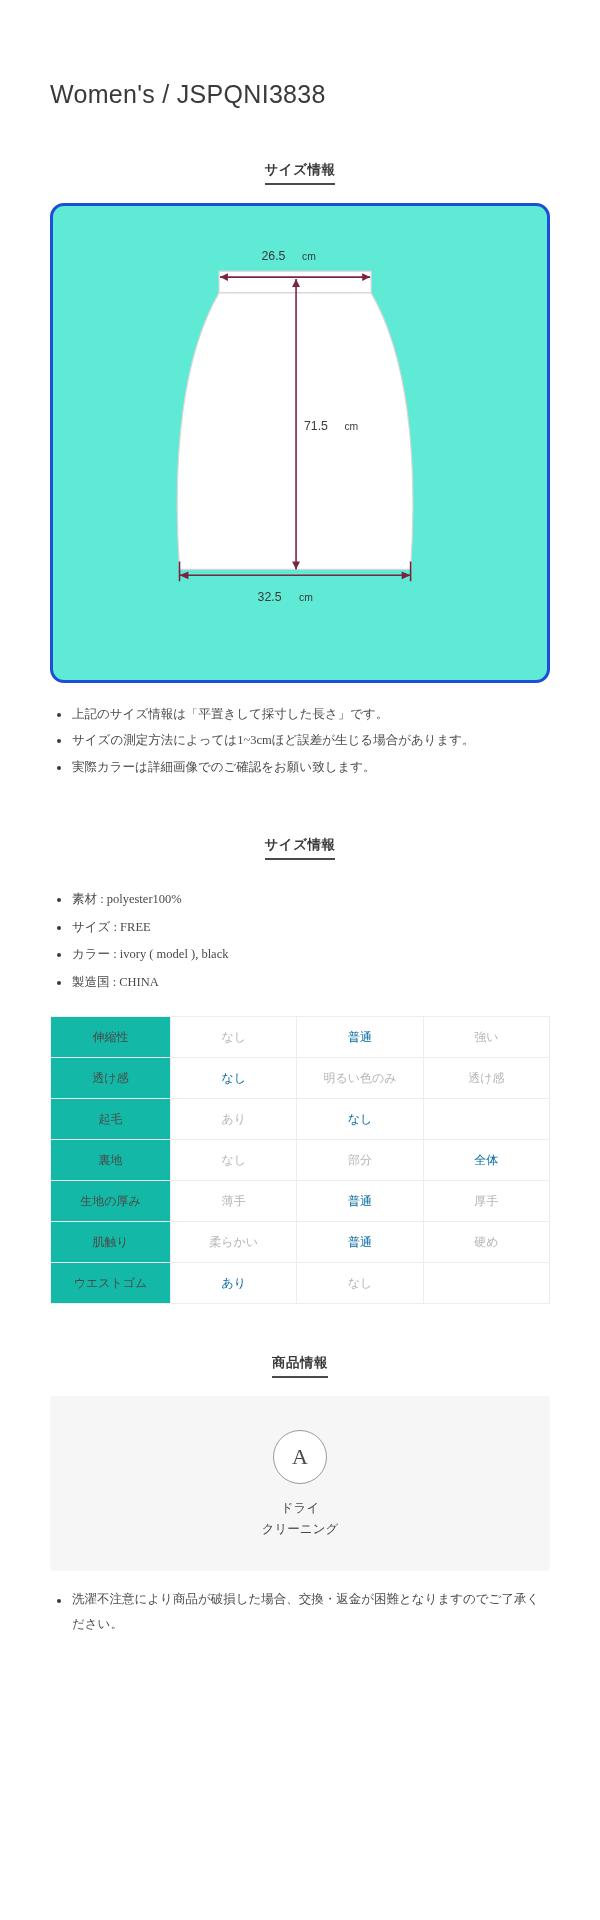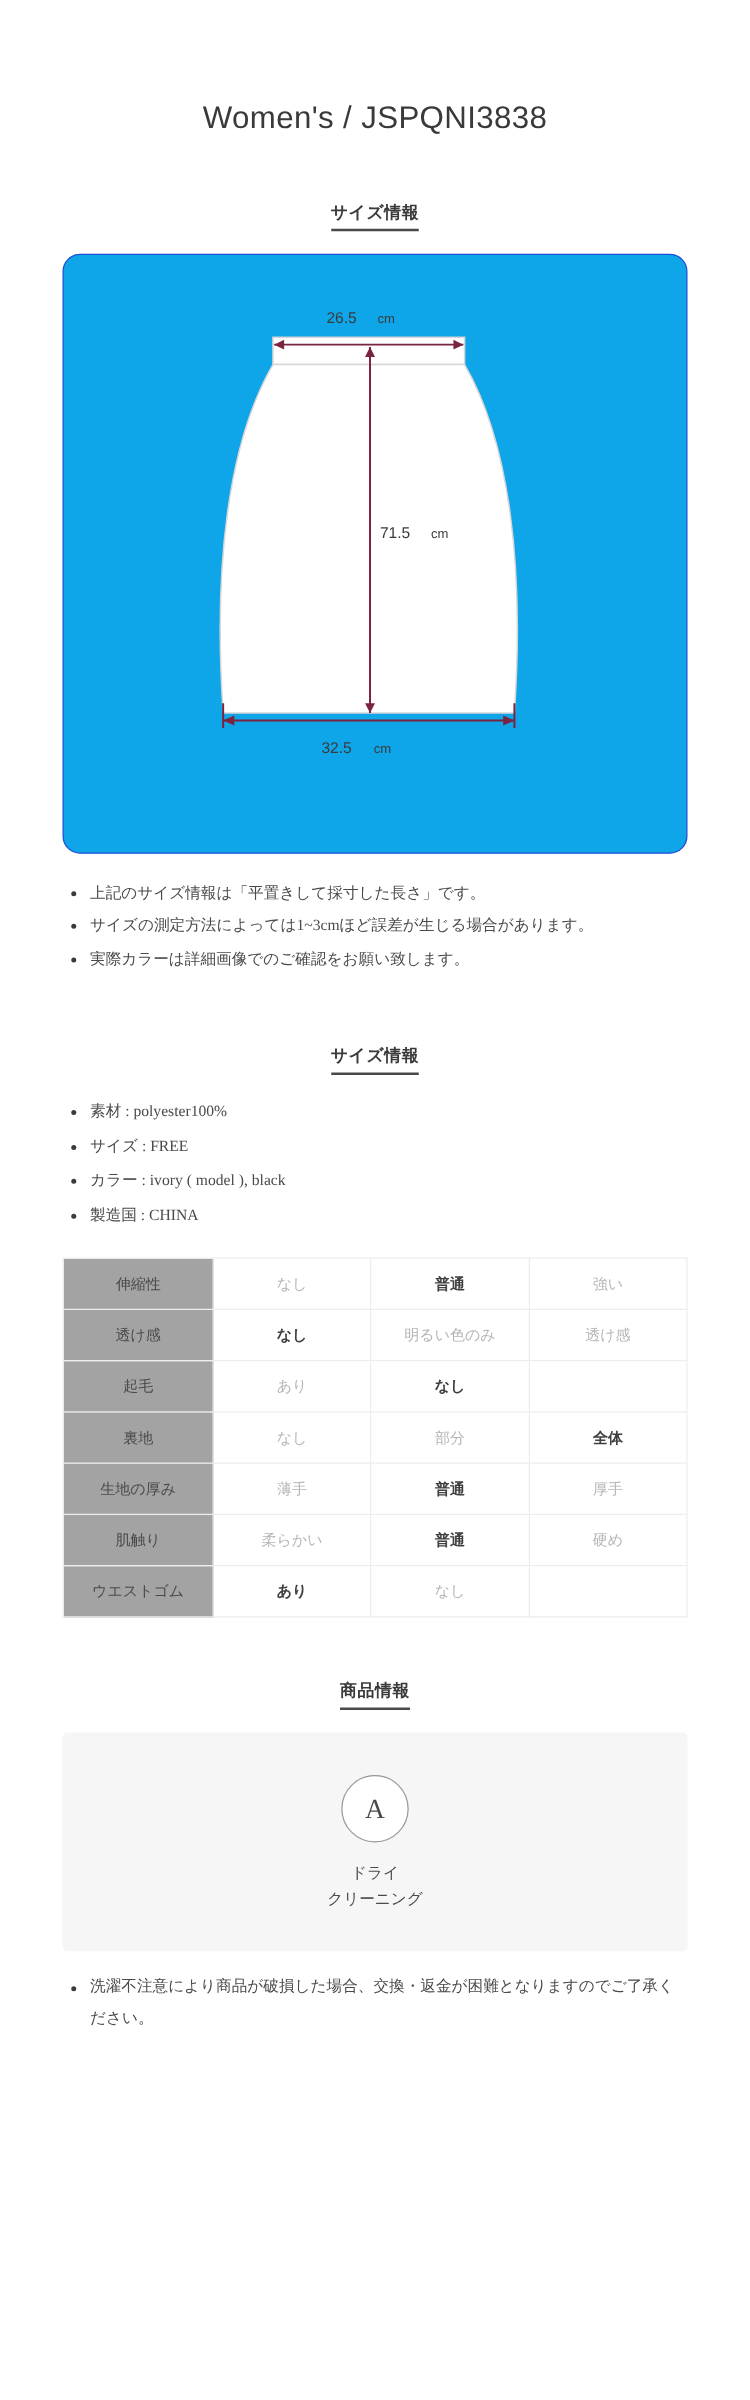--- a/index.html
+++ b/index.html
@@ -14,21 +14,21 @@
     font-family: "Liberation Sans", sans-serif;
     color: #333333;
     -webkit-font-smoothing: antialiased;
   }
   .page {
     width: 600px;
     margin: 0 auto;
     padding: 0 50px;
   }
   .product-title {
-    text-align: center;
+    text-align: left;
     font-size: 25px;
     font-weight: 400;
     color: #3a3a3a;
     letter-spacing: 0.3px;
     margin: 78px 0 0 0;
     line-height: 1.3;
   }
   .section-heading {
     text-align: center;
     font-size: 13.5px;
@@ -43,25 +43,25 @@
     padding-bottom: 4px;
     border-bottom: 2px solid #4a4a4a;
   }
   .heading-size-1 { margin-top: 50px; }
   .heading-size-2 { margin-top: 55px; }
   .heading-product { margin-top: 50px; }
 
   
   .diagram-box {
     margin-top: 18px;
-    border: 1px solid #1d4ed8;
+    border: 3px solid #1d4ed8;
     border-radius: 14px;
     height: 480px;
     position: relative;
-    background: #0ea5e9;
+    background: #5eead4;
   }
   .diagram-svg { display: block; width: 100%; height: 100%; }
 
   
   ul.notes {
     list-style: none;
     margin: 18px 0 0 0;
     padding: 0 0 0 4px;
   }
   ul.notes li {
@@ -75,47 +75,47 @@
   ul.notes li::before {
     content: "";
     position: absolute;
     left: 3px;
     top: 12px;
     width: 4px;
     height: 4px;
     border-radius: 50%;
     background: #3a3a3a;
   }
-  ul.spec { margin-top: 16px; }
+  ul.spec { margin-top: 26px; }
   ul.spec li { line-height: 2.2; }
 
   
   table.attrs {
     margin-top: 20px;
     width: 100%;
     border-collapse: collapse;
     table-layout: fixed;
   }
   table.attrs tr { height: 41px; }
   table.attrs td {
     border: 1px solid #ededed;
     text-align: center;
     font-size: 12px;
     color: #b5b5b5;
     vertical-align: middle;
   }
   table.attrs td.label {
-    background: #a3a3a3;
+    background: #14b8a6;
     color: #4a4a4a;
     font-size: 12px;
     width: 120px;
   }
   table.attrs td.on {
-    color: #404040;
-    font-weight: 700;
+    color: #0369a1;
+    font-weight: 400;
   }
   table.attrs td.empty { border-color: #ededed; }
 
   
   .care-box {
     margin-top: 18px;
     background: #f6f6f6;
     border-radius: 4px;
     padding: 34px 0 30px 0;
     text-align: center;

